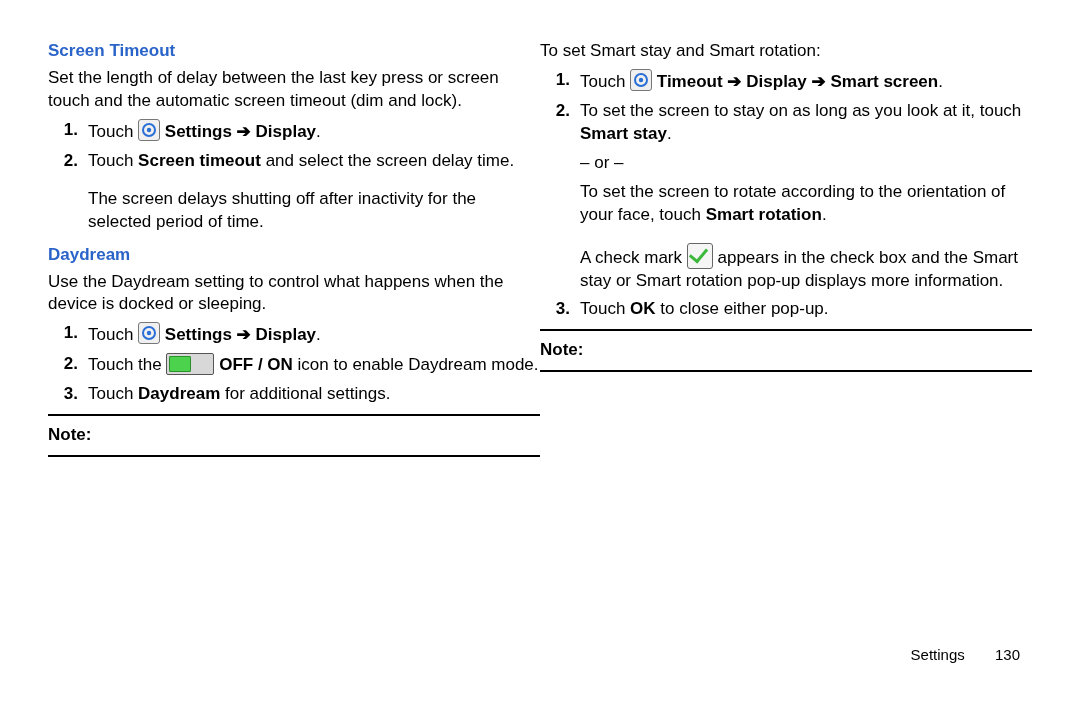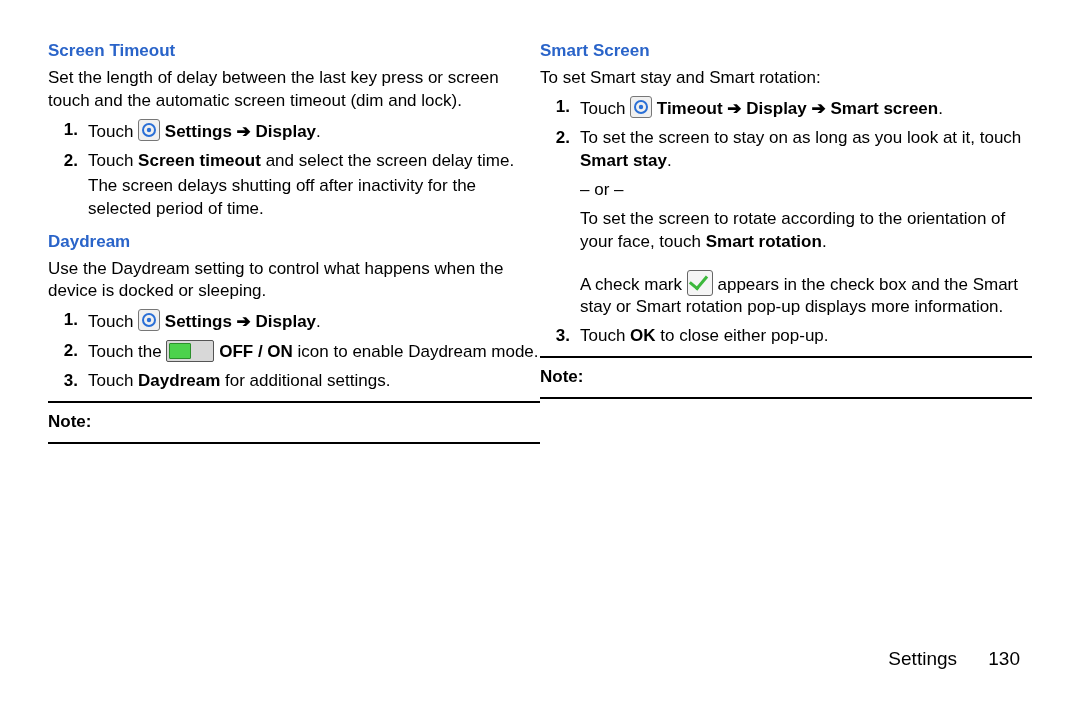--- a/index.html
+++ b/index.html
@@ -112,23 +112,23 @@
     display: table-cell;
     font-weight: bold;
     white-space: nowrap;
     padding-right: 4px;
   }
   .note-hang > .ntext {
     display: table-cell;
   }
   .footer {
     position: absolute;
-    bottom: 48px;
+    bottom: 55px;
     right: 60px;
-    font-size: 19px;
+    font-size: 15px;
   }
   .footer .sec { margin-right: 26px; }
 </style>
 </head>
 <body>
 
 <div class="page">
 
   <div class="col">
 
@@ -139,21 +139,21 @@
       <li>
         <span class="num">1.</span>
         <span>Touch </span><span class="icon settings-icon"><svg width="18" height="18" viewBox="0 0 18 18">
               <circle cx="9" cy="9" r="6" fill="none" stroke="#2a6fd6" stroke-width="2"></circle>
               <circle cx="9" cy="9" r="2.2" fill="#2a6fd6"></circle>
             </svg></span><span class="b"> Settings ➔ Display</span><span>.</span>
       </li>
       <li>
         <span class="num">2.</span>
         <span>Touch </span><span class="b">Screen timeout</span><span> and select the screen delay time.</span>
-        <div style="margin-top:2px;">The screen delays shutting off after inactivity for the selected period of time.</div>
+        <div style="margin-top:15px;">The screen delays shutting off after inactivity for the selected period of time.</div>
       </li>
     </ol>
 
     <h3 style="margin-top:10px;">Daydream</h3>
     <p>Use the Daydream setting to control what happens when the device is docked or sleeping.</p>
 
     <ol>
       <li>
         <span class="num">1.</span>
         <span>Touch </span><span class="icon settings-icon"><svg width="18" height="18" viewBox="0 0 18 18">
@@ -174,21 +174,20 @@
     <hr class="hr">
     <div class="note-block note-hang">
       <span class="nlabel">Note:</span>
     </div>
     <hr class="hr">
 
   </div>
 
   <div class="col">
 
-    <h3>Smart Screen</h3>
     <p>To set Smart stay and Smart rotation:</p>
 
     <ol>
       <li>
         <span class="num">1.</span>
         <span>Touch </span><span class="icon settings-icon"><svg width="18" height="18" viewBox="0 0 18 18">
               <circle cx="9" cy="9" r="6" fill="none" stroke="#2a6fd6" stroke-width="2"></circle>
               <circle cx="9" cy="9" r="2.2" fill="#2a6fd6"></circle>
             </svg></span><span class="b"> Timeout ➔ Display ➔ Smart screen</span><span>.</span>
       </li>

